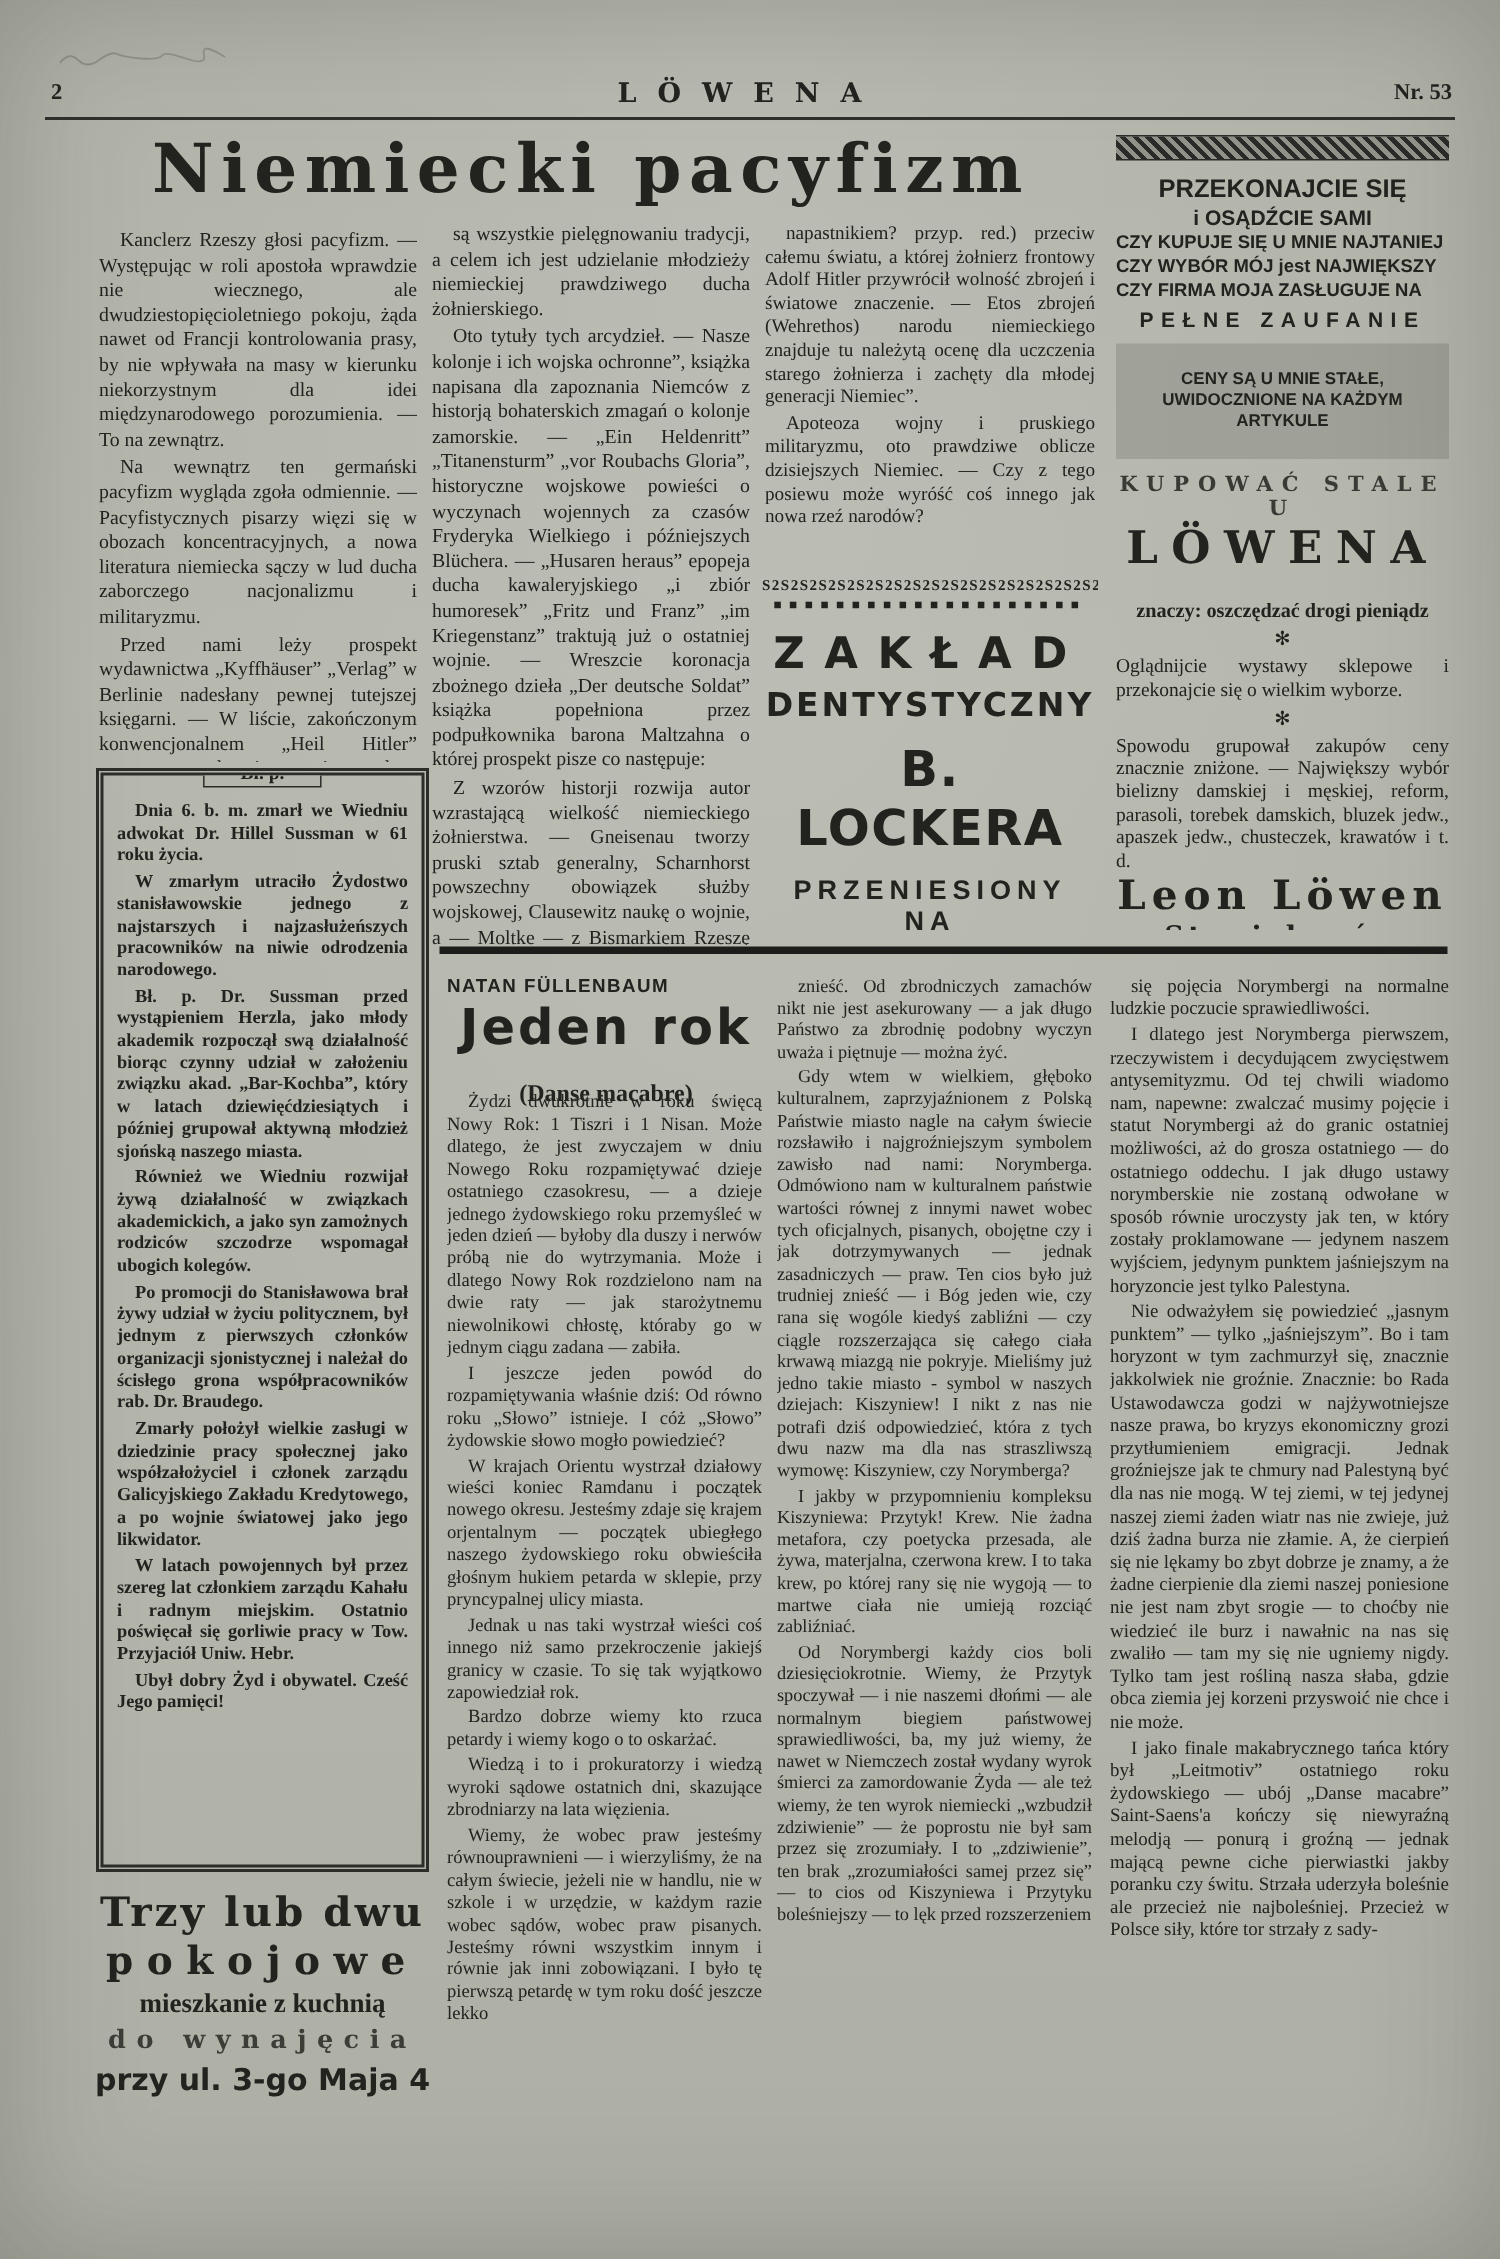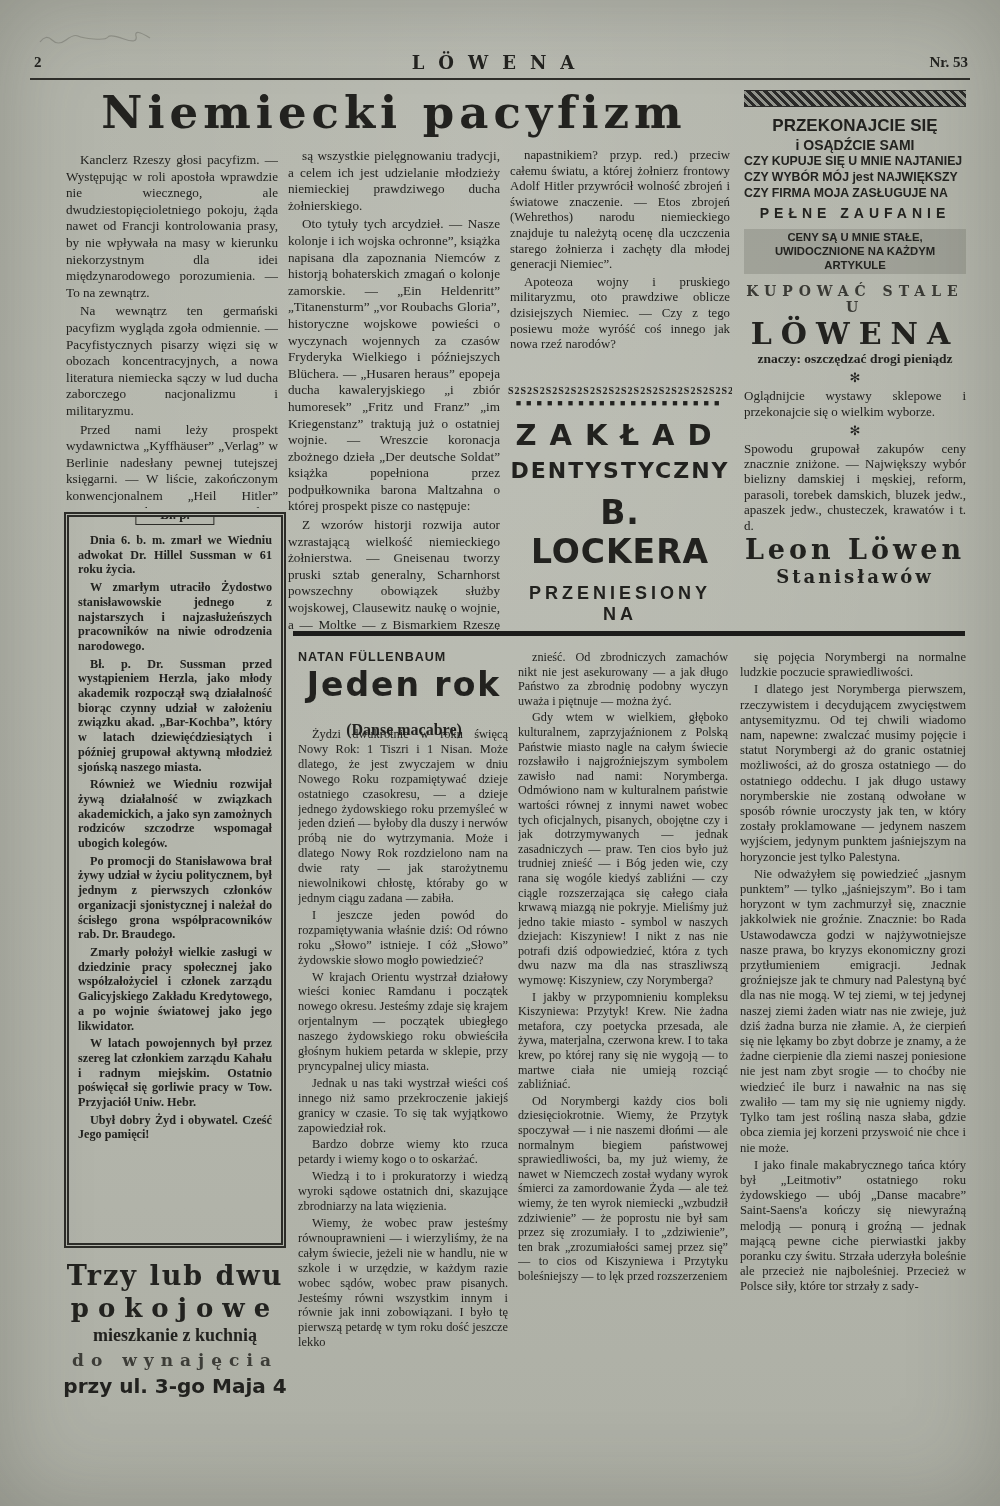--- a/index.html
+++ b/index.html
@@ -67,26 +67,26 @@
   .lowen{position:absolute;left:744px;top:90px;width:222px;height:530px;overflow:hidden;}
   .band{height:15px;background:repeating-linear-gradient(45deg,#2a2a28 0 3px,#90928a 3px 6px);
     border-top:1px solid #2a2a28;border-bottom:1px solid #2a2a28;}
   .lw-h1{text-align:center;font-family:"Liberation Sans",sans-serif;font-weight:bold;font-size:17px;margin-top:9px;}
   .lw-h2{text-align:center;font-family:"Liberation Sans",sans-serif;font-weight:bold;font-size:14px;margin-top:1px;}
   .lw-czy{font-family:"Liberation Sans",sans-serif;font-weight:bold;font-size:12.3px;line-height:15px;margin-top:1px;}
   .lw-czy:first-of-type{margin-top:8px;}
   .lw-pelne{text-align:center;font-family:"Liberation Sans",sans-serif;font-weight:bold;
     font-size:14px;letter-spacing:5px;margin-top:4px;}
   .lw-notice{text-align:center;font-family:"Liberation Sans",sans-serif;font-weight:bold;
-    font-size:11.3px;line-height:13.8px;margin-top:8px;background:rgba(42,42,38,0.16);padding:2px 1px;}
+    font-size:11.3px;line-height:13.8px;margin-top:8px;background:rgba(42,42,38,0.16);padding:18px 1px;}
   .lw-kupowac{text-align:center;font-family:"DejaVu Serif",serif;font-weight:bold;
     font-size:14px;letter-spacing:6px;color:#3a3a35;margin-top:9px;}
   .lw-brand{text-align:center;font-family:"DejaVu Serif",serif;font-weight:900;
     font-size:30px;letter-spacing:9px;margin-top:1px;}
-  .lw-znaczy{text-align:center;font-weight:bold;font-size:13.5px;margin-top:0;}
+  .lw-znaczy{text-align:center;font-weight:bold;font-size:13.5px;margin-top:16px;}
   .orn{text-align:center;font-size:13px;margin-top:3px;}
   .lw-invite{text-align:justify;font-size:13px;line-height:15.6px;margin-top:2px;}
   .lw-detail{text-align:justify;font-size:13px;line-height:15.4px;margin-top:2px;}
   .lw-house{font-family:"DejaVu Serif",serif;font-weight:bold;font-size:15px;margin-top:7px;}
   .lw-owner{text-align:center;font-family:"DejaVu Serif",serif;font-weight:900;
     font-size:27px;letter-spacing:4px;margin-top:1px;}
   .lw-city{text-align:center;font-family:"DejaVu Serif",serif;font-weight:bold;
     font-size:18px;letter-spacing:3px;margin-top:1px;}
 
   

